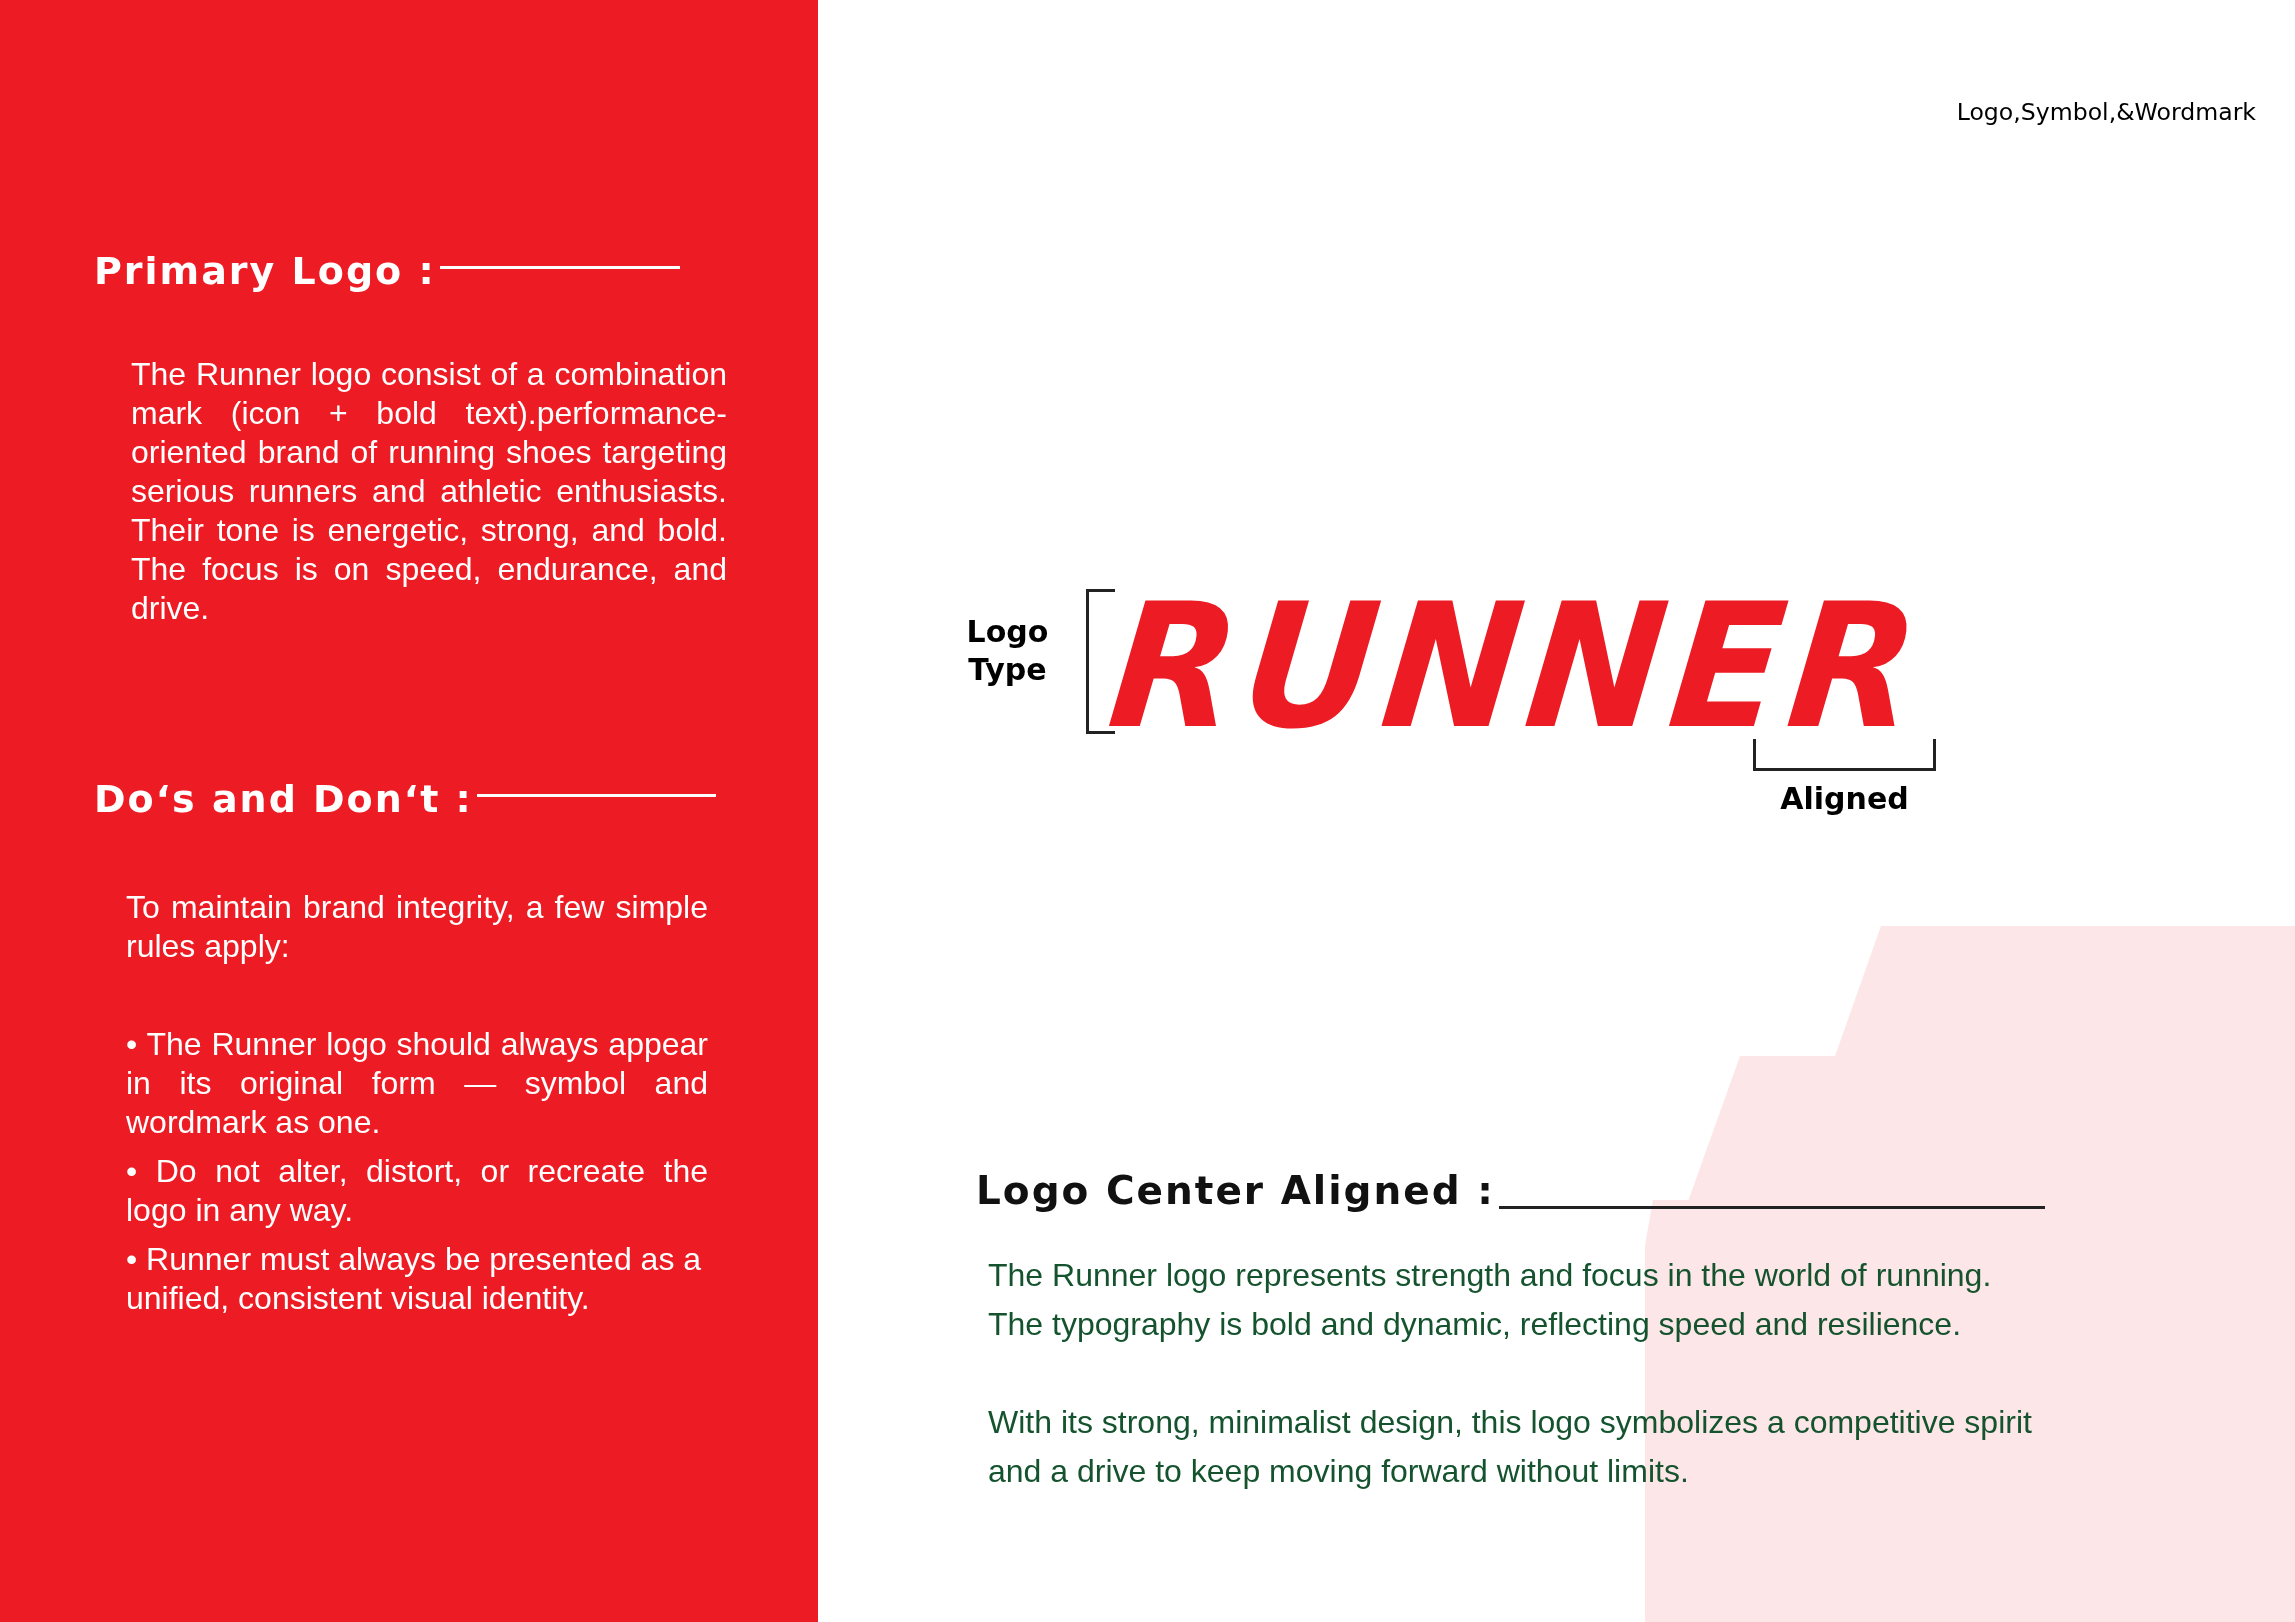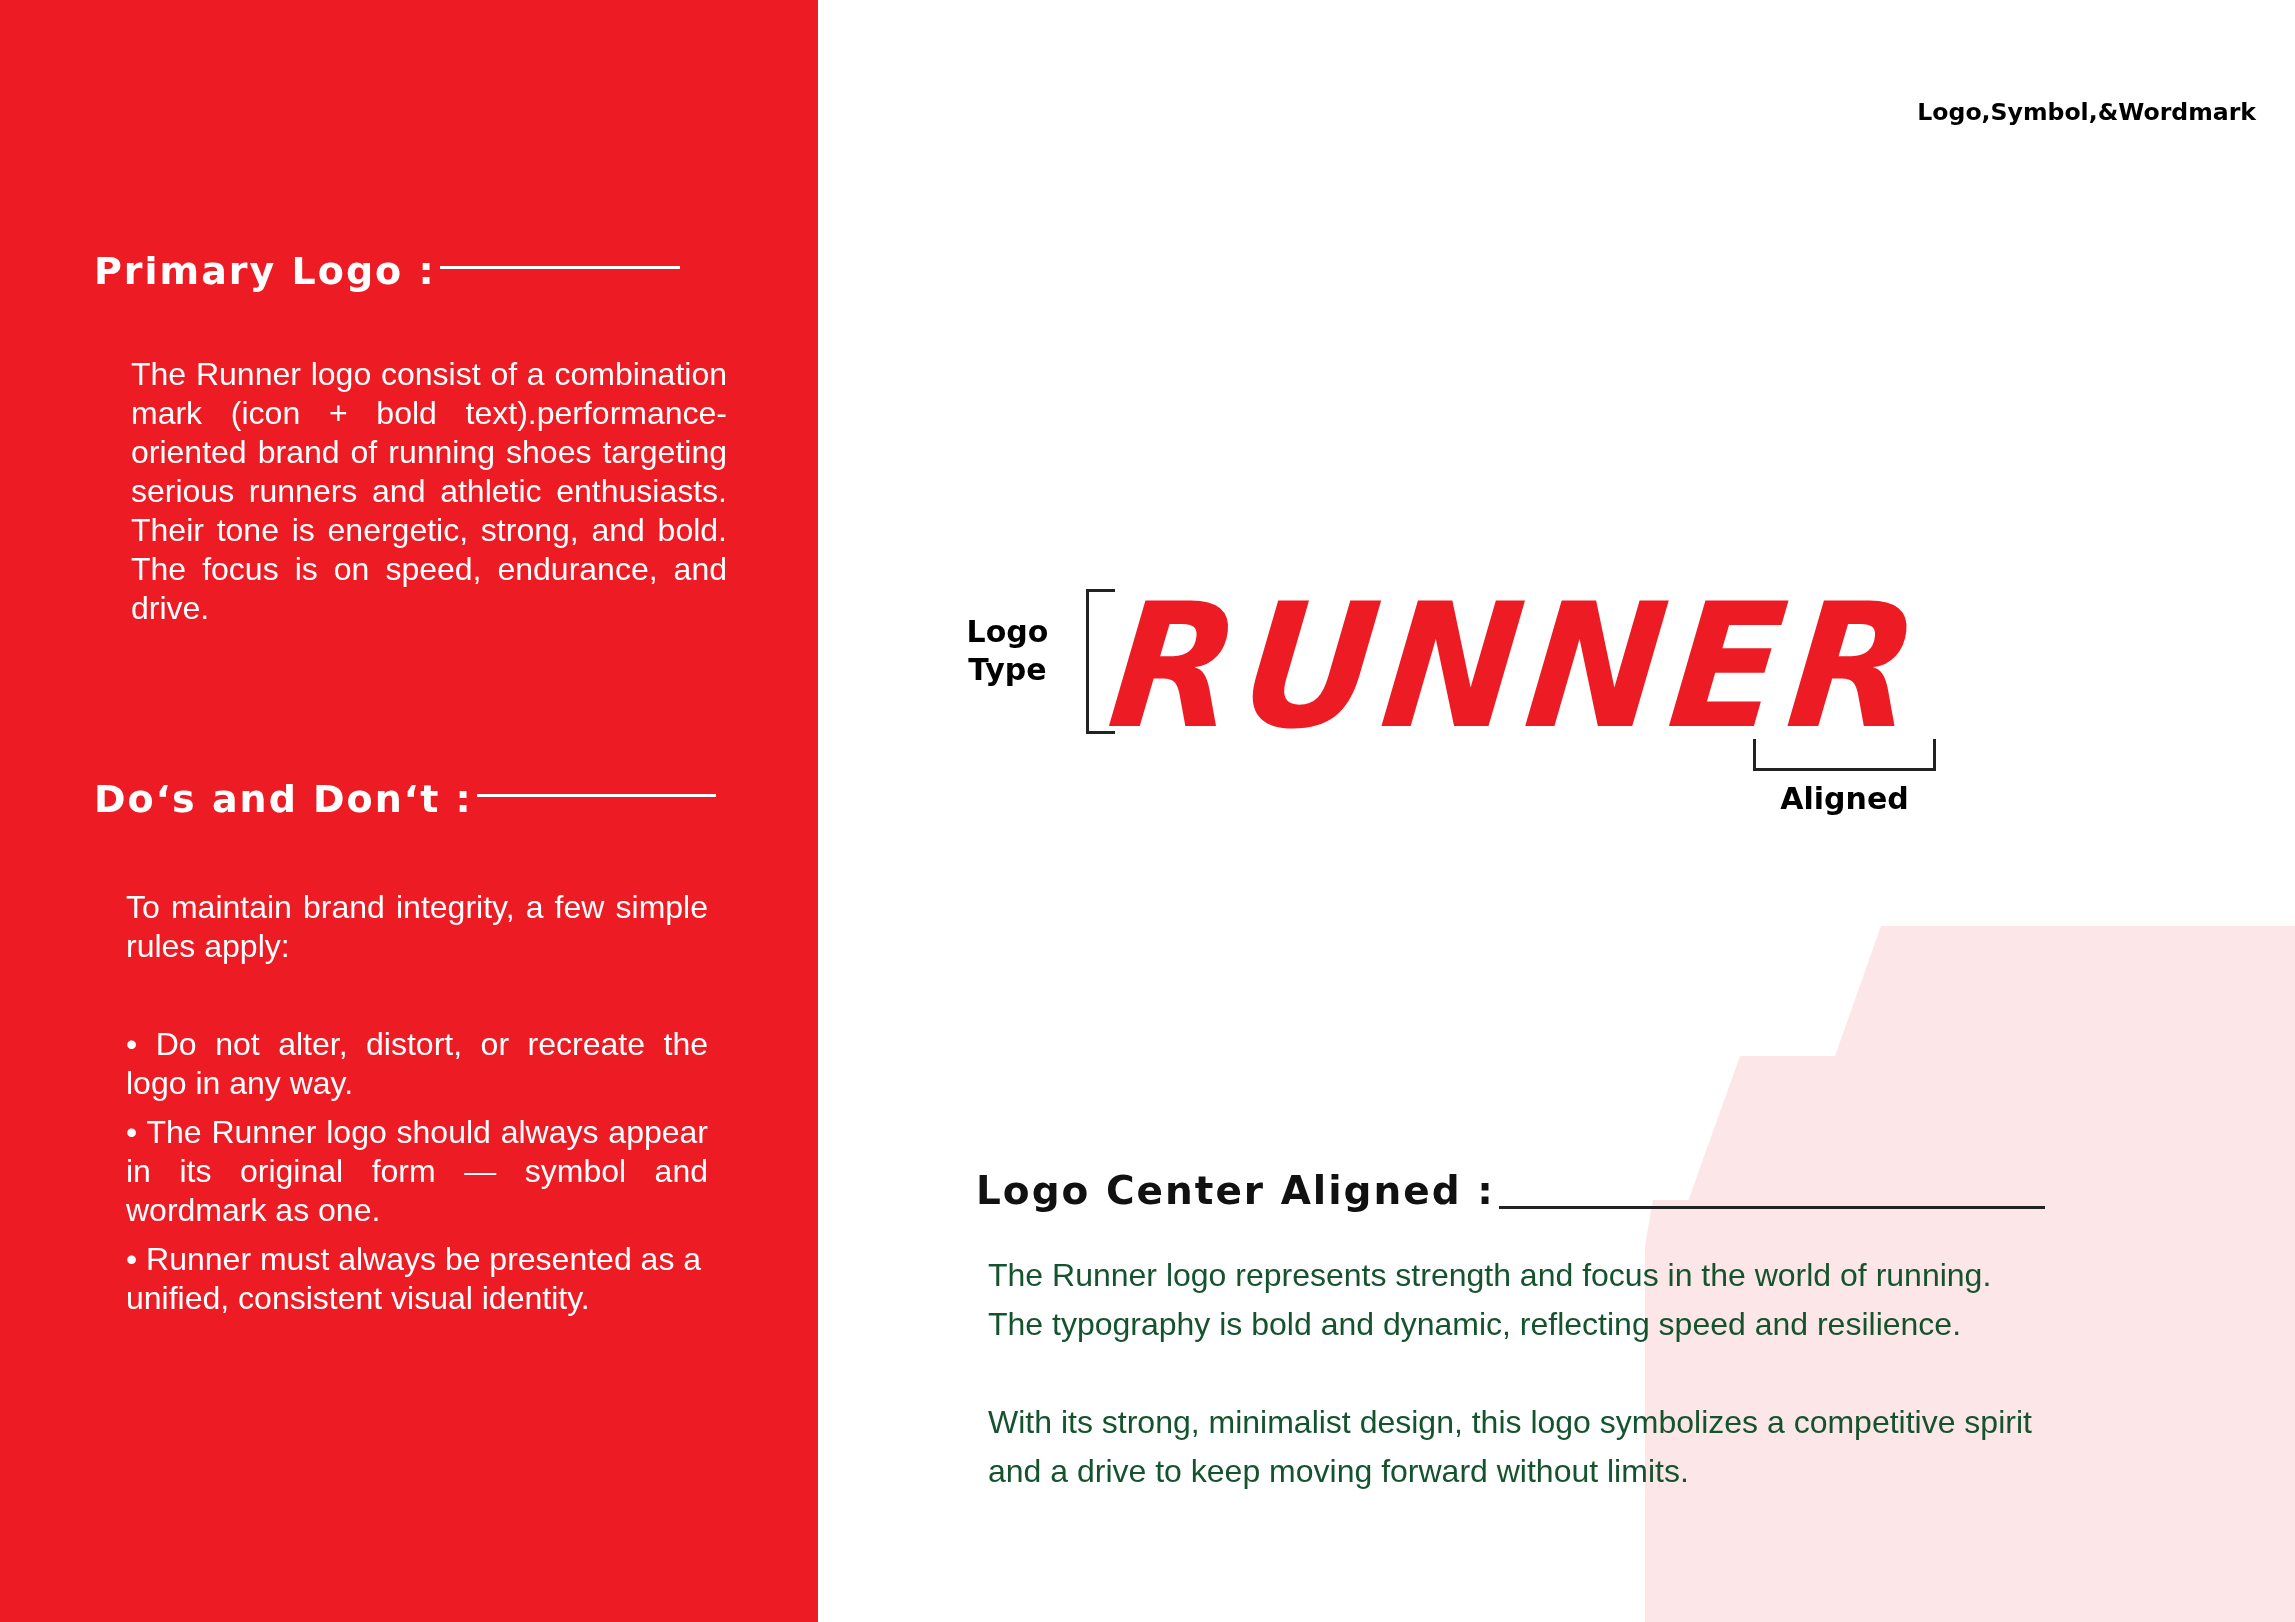--- a/index.html
+++ b/index.html
@@ -9,21 +9,21 @@
   .heading .rule { display:inline-block; height:3.3px; margin-left:3.9px; margin-bottom:6.5px; }
   .heading.white { color:#fff;align-items:center; }
   .heading.white .rule { background:#fff; }
   .heading.dark { color:#111; }
   .heading.dark .rule { background:#222; }
   .body-text { position:absolute; font-family:"Liberation Sans", sans-serif; text-align:justify; }
   .body-text.white { color:#fff; font-size:32px; line-height:39px; }
   .body-text.dark { color:#14532d; font-size:32px; line-height:39px; }
   .body-text p { margin:10px; }
   .gap { height:39px; }
-  .top-right-title { position:absolute; right:39px; top:98px; font-family:"DejaVu Sans", sans-serif; font-weight:bold; font-size:23.6px; color:#000; }
+  .top-right-title { position:absolute; right:39px; top:98px; font-family:"DejaVu Sans", sans-serif; font-weight:normal; font-size:23.6px; color:#000; }
   .pink-band { position:absolute; background:#fce6e7; }
   .logo-area { position:absolute; left:942px; top:550px; width:1243px; height:275px;margin-top:17px; }
   .logo-label { position:absolute; font-family:"DejaVu Sans", sans-serif; font-weight:bold; font-size:30px; color:#000; text-align:center; line-height:38px; }
   .bracket-left { position:absolute; left:144px; top:21.6px; width:26px; height:139px; border:3.3px solid #222; border-right:none; }
   .bracket-bottom { position:absolute; left:811px; top:172px; width:177px; height:29px; border:3.3px solid #222; border-top:none; }
   .wordmark { position:absolute; left:177px; top:31px; font-family:"DejaVu Sans", sans-serif; font-weight:bold; font-style:italic; font-size:164px; line-height:131px; color:#ed1c24; letter-spacing:6.5px; transform:skewX(-6deg) scaleY(1.05); transform-origin:left top; }
 </style>
 </head>
 <body>
 
@@ -45,22 +45,22 @@
 </div>
 
 <div class="heading white" style="left:94px; top:777px; font-size:38px;">
   <span>Do‘s and Don‘t :</span>
   <span class="rule" style="width:239px;"></span>
 </div>
 
 <div class="body-text white" style="left:116px; top:878px; width:602px;">
   <p>To maintain brand integrity, a few simple rules apply:</p>
   <div class="gap"></div>
+  <p>• The Runner logo should always appear in its original form — symbol and wordmark as one.</p>
   <p>• Do not alter, distort, or recreate the logo in any way.</p>
-  <p>• The Runner logo should always appear in its original form — symbol and wordmark as one.</p>
   <p style="text-align:left;">• Runner must always be presented as a unified, consistent visual identity.</p>
 </div>
 
 <div class="logo-area">
   <div class="logo-label" style="left:0; top:46px; width:131px;">
     <div>Logo</div>
     <div>Type</div>
   </div>
   <div class="bracket-left"></div>
   <div class="wordmark">RUNNER</div>

